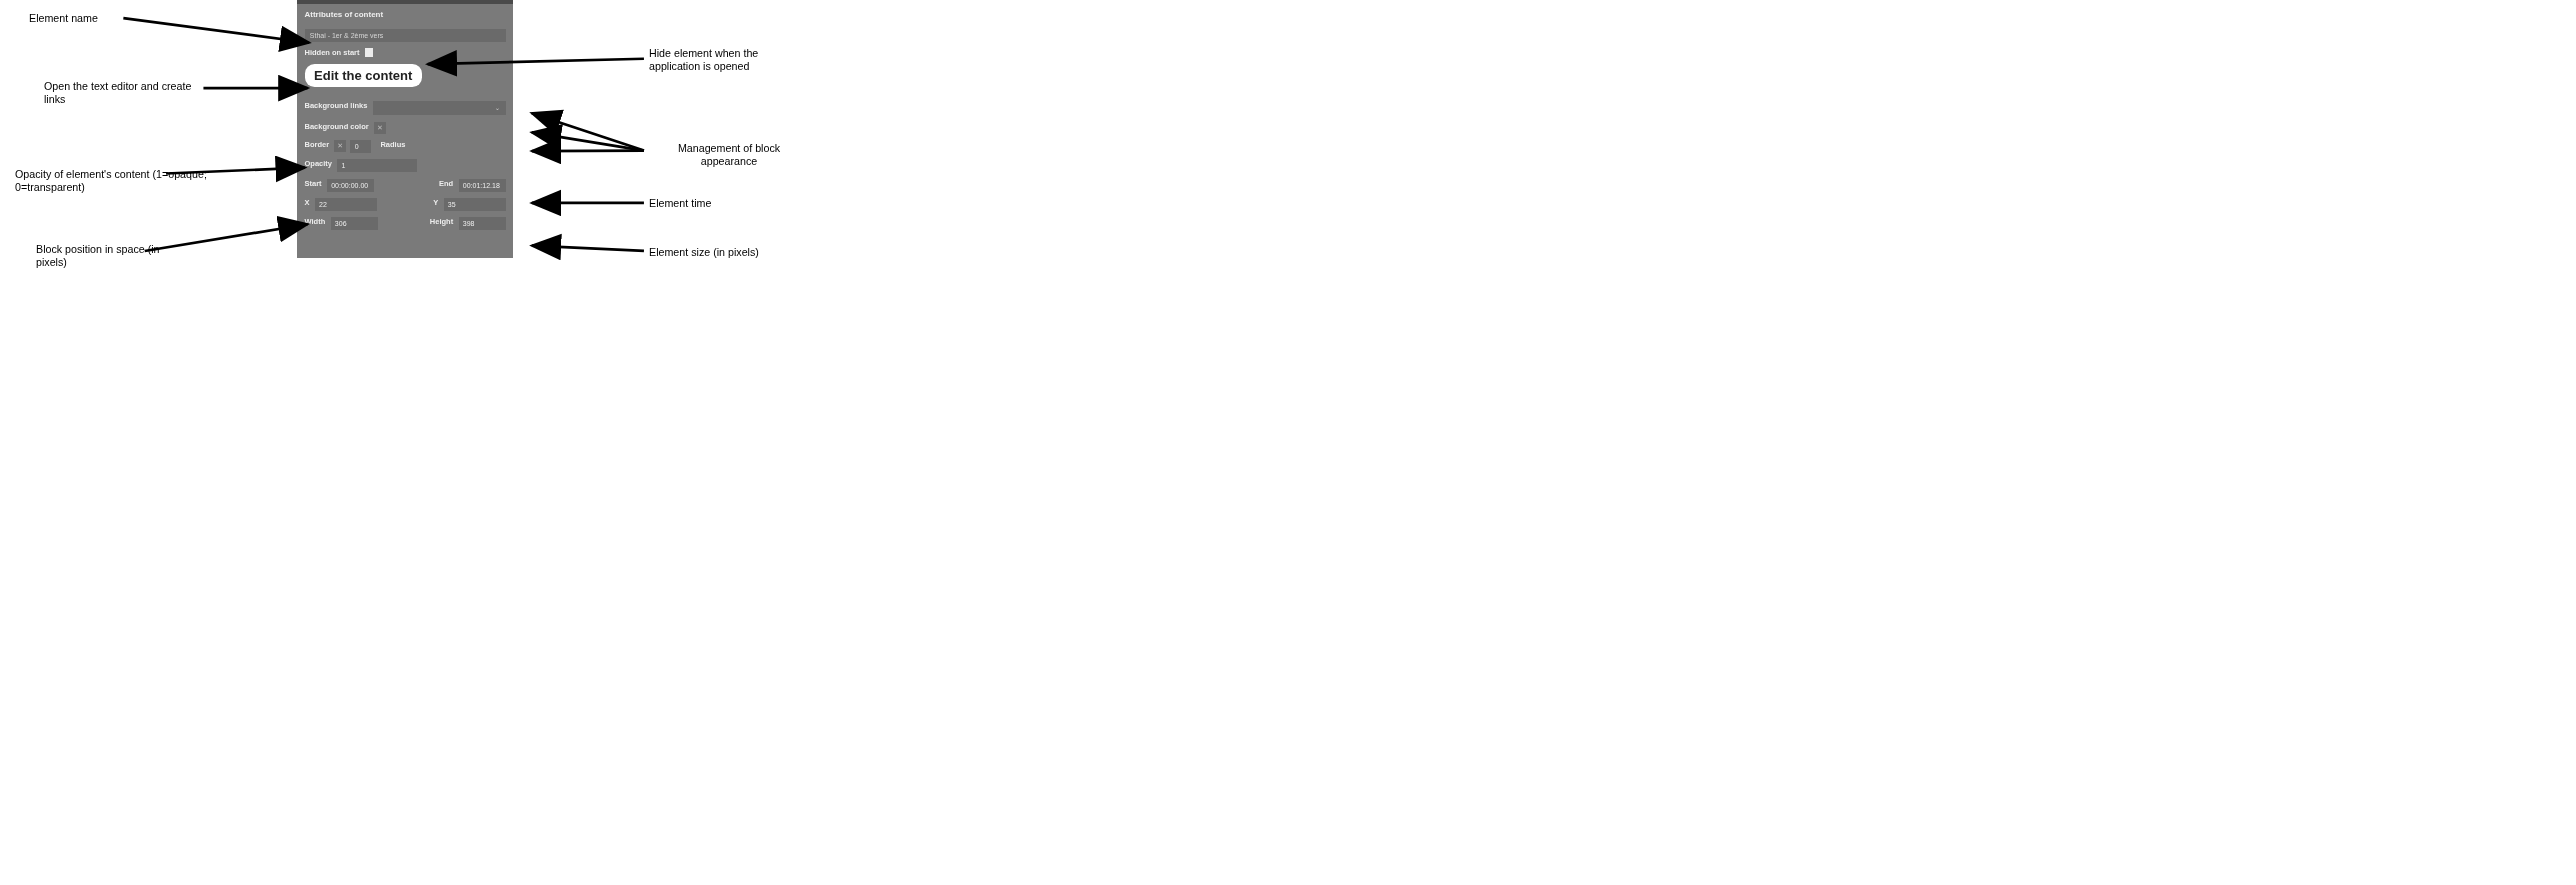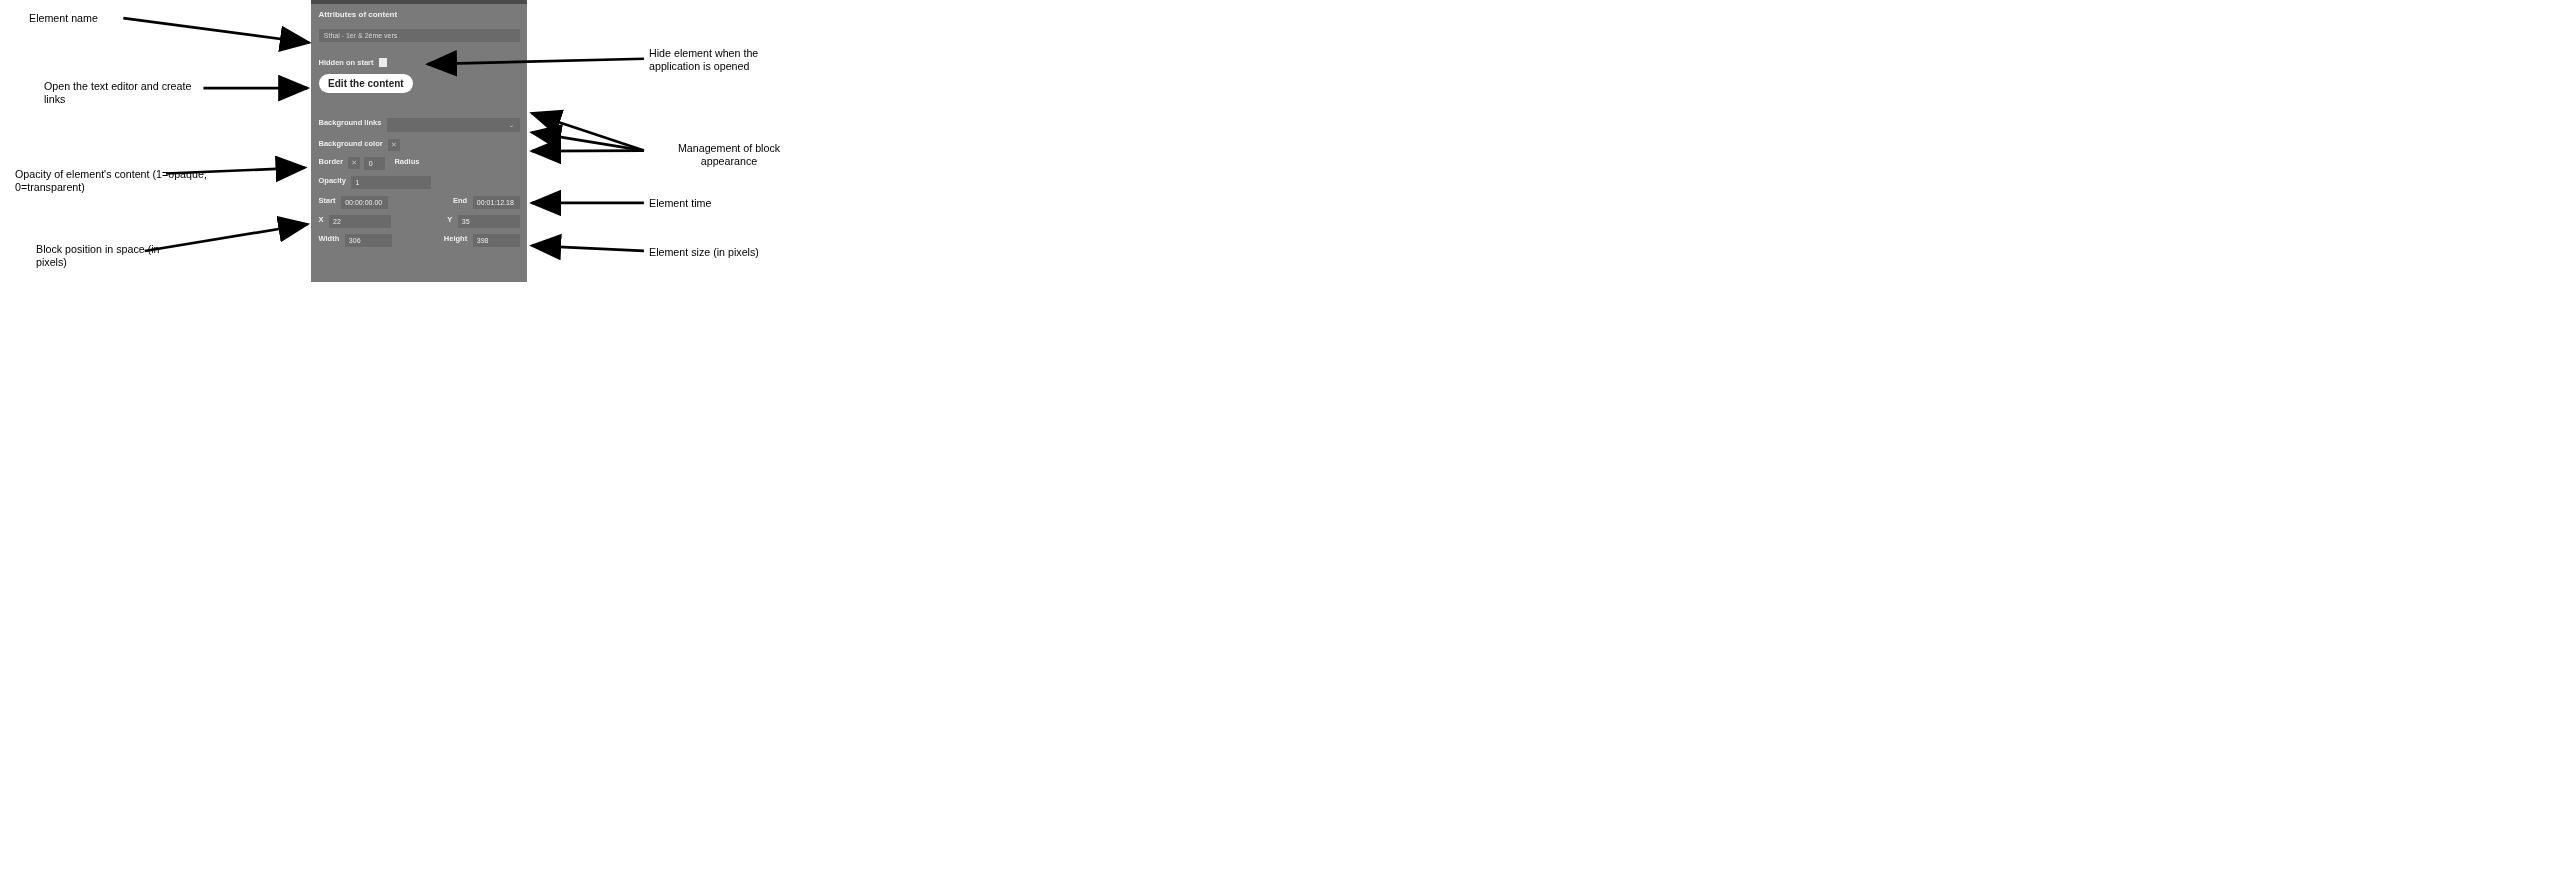--- a/index.html
+++ b/index.html
@@ -5,44 +5,44 @@
     * { box-sizing: border-box; margin: 0; padding: 0; }
     body {
       font-family: Arial, Helvetica, sans-serif;
       background: #fff;
       position: relative;
       width: 810px;
       height: 291px;
     }
     .panel {
       position: absolute;
-      left: 311px;
+      left: 297px;
       top: 0;
       width: 216px;
       background: #7a7a7a;
       border-top: 4.3px solid #4a4a4a;
-      padding-bottom: 28px;
+      padding-bottom: 21px;
     }
     .panel-title {
       color: #ededed;
       font-size: 8px;
       font-weight: bold;
       padding: 6.4px 7.5px 9.6px;
     }
     .panel-body {
       padding: 0 7.5px;
     }
     .name-input {
       width: 100%;
       background: #6a6a6a;
       border: none;
       color: #d6d6d6;
       font-size: 7px;
       padding: 3.2px 5.3px;
-      margin-bottom: 16px;
+      margin-bottom: 6px;
     }
     .row {
       display: flex;
       align-items: flex-start;
       margin-bottom: 6.4px;
       color: #ededed;
       font-size: 7.5px;
     }
     .row-label {
       color: #ededed;
@@ -56,24 +56,24 @@
       height: 8.6px;
       background: #ececec;
       display: inline-block;
     }
     .pill-button {
       background: #fff;
       color: #222;
       border: none;
       border-radius: 9.6px;
       padding: 4.3px 9.6px;
-      font-size: 10px;
+      font-size: 13px;
       font-weight: bold;
       cursor: pointer;
-      margin-bottom: 25px;
+      margin-bottom: 14px;
     }
     .select {
       flex: 1;
       background: #6a6a6a;
       height: 14px;
       position: relative;
     }
     .chevron {
       position: absolute;
       right: 5.3px;

